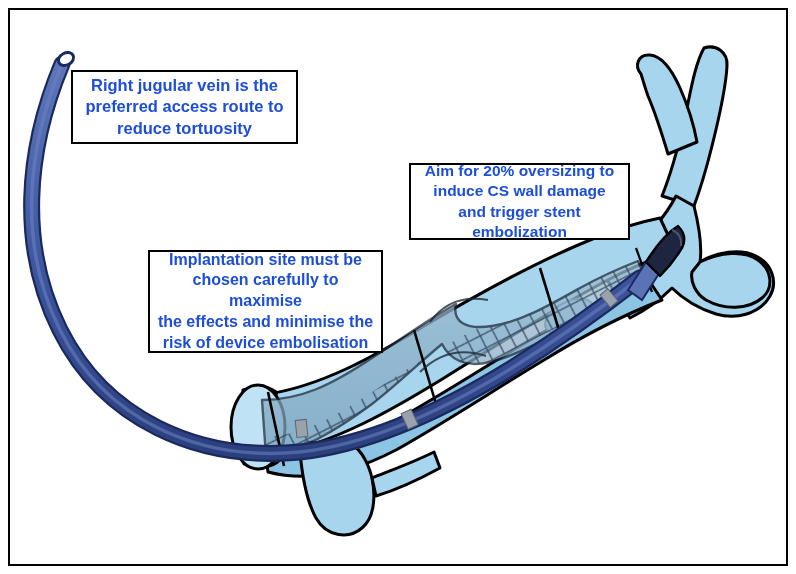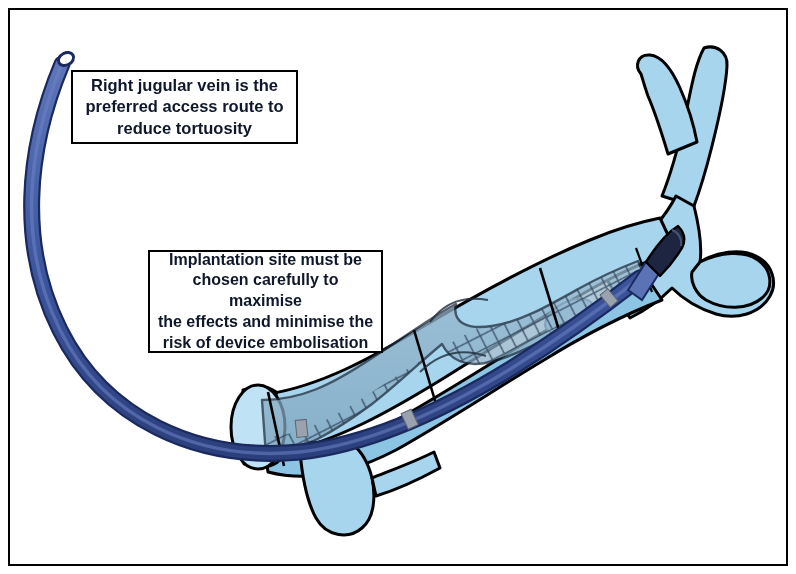--- a/index.html
+++ b/index.html
@@ -24,21 +24,21 @@
     top: 0;
     width: 796px;
     height: 574px;
     display: block;
   }
   .callout {
     position: absolute;
     box-sizing: border-box;
     background: #ffffff;
     border: 2px solid #000000;
-    color: #0f172a;
+    color: #1d4ed8;
     font-family: "Liberation Sans", sans-serif;
     font-weight: bold;
     text-align: center;
     display: flex;
     align-items: center;
     justify-content: center;
     padding: 4px 6px;
   }
   .callout-text {
     display: block;
@@ -263,20 +263,25 @@
 
     <g></g>
   </svg>
 
   <div class="callout" id="callout-access">
     <span class="callout-text">Right jugular vein is the
 preferred access route to
 reduce tortuosity</span>
   </div>
 
+  <div class="callout" id="callout-oversizing">
+    <span class="callout-text">Aim for 20% oversizing to
+induce CS wall damage
+and trigger stent embolization</span>
+  </div>
 
   <div class="callout" id="callout-implantation">
     <span class="callout-text">Implantation site must be
 chosen carefully to maximise
 the effects and minimise the
 risk of device embolisation</span>
   </div>
 
 </div>
 

